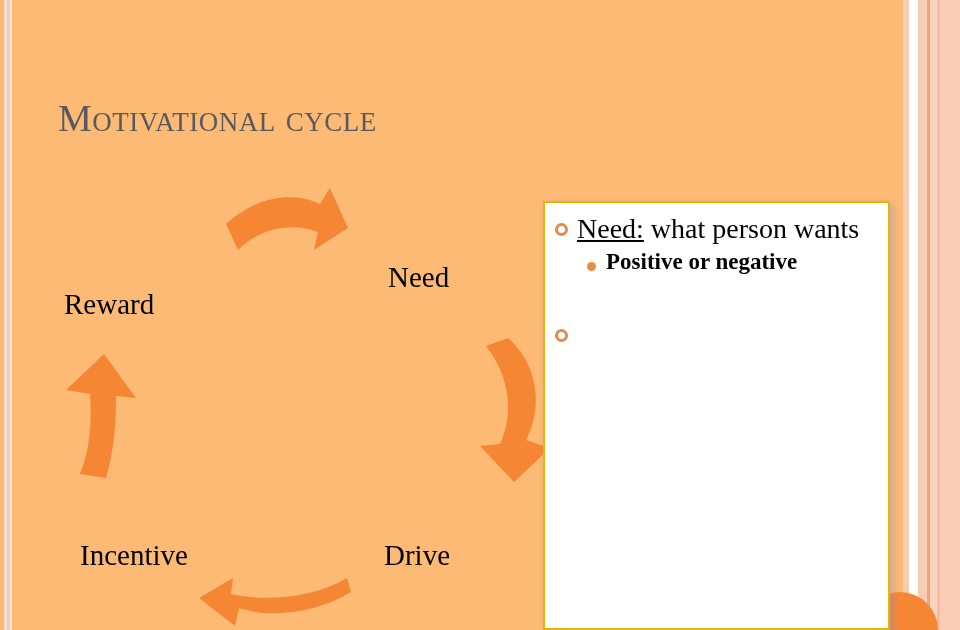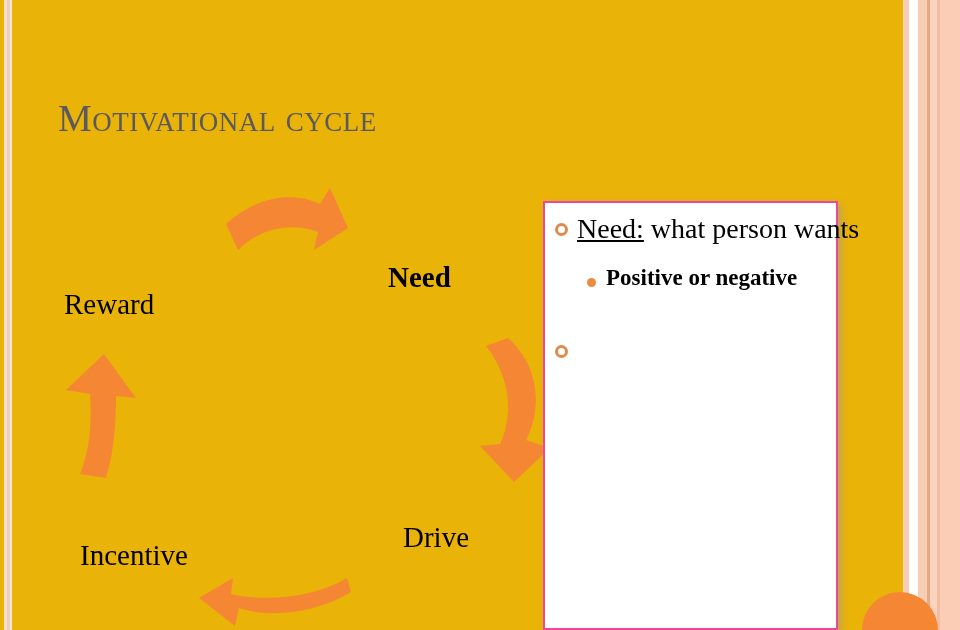--- a/index.html
+++ b/index.html
@@ -4,21 +4,21 @@
 <style>
   html, body {
     margin: 0;
     padding: 0;
     background: #ffffff;
   }
   #slide {
     position: relative;
     width: 960px;
     height: 630px;
-    background: #eab308;
+    background: #fdba74;
     overflow: hidden;
     font-family: "Liberation Serif", "DejaVu Serif", serif;
   }
 
   
   .stripe {
     position: absolute;
     top: 0;
     height: 630px;
   }
@@ -49,23 +49,23 @@
 
   
   .cycle-label {
     position: absolute;
     font-size: 29px;
     color: #000000;
     white-space: nowrap;
     font-family: "Liberation Serif", "DejaVu Serif", serif;
   }
   #label-reward    { left: 64px;  top: 240px; margin-top: 48px; }
-  #label-need      { left: 388px; top: 261px; font-weight: bold; }
+  #label-need      { left: 388px; top: 261px; }
   #label-incentive { left: 80px;  top: 539px; }
-  #label-drive     { left: 384px; top: 521px; margin-left: 19px; }
+  #label-drive     { left: 384px; top: 539px; }
 
   .arrow-svg { position: absolute; overflow: visible; }
   #arrow-top    { left: 218px; top: 188px; }
   #arrow-right  { left: 470px; top: 336px; }
   #arrow-bottom { left: 195px; top: 578px; }
   #arrow-left   { left: 58px;  top: 352px; }
 
   
   #corner-circle {
     position: absolute;
@@ -75,25 +75,25 @@
     height: 76px;
     border-radius: 50%;
     background: #f58634;
   }
 
   
   #textbox {
     position: absolute;
     left: 543px;
     top: 201px;
-    width: 295px;
+    width: 347px;
     height: 429px;
     box-sizing: border-box;
     background: #ffffff;
-    border: 2px solid #ec4899;
+    border: 2px solid #eab308;
     box-shadow: 3px 3px 7px rgba(120,140,220,0.40);
   }
   #bullet-list {
     position: absolute;
     left: 10px;
     top: 9px;
     width: 330px;
   }
   .bullet-row {
     display: flex;
@@ -120,21 +120,21 @@
     border-radius: 50%;
     background: #ef8b3f;
   }
   .bullet-text {
     font-size: 28px;
     line-height: 1.18;
     color: #000000;
     font-family: "Liberation Serif", "DejaVu Serif", serif;
   }
   .bullet-text .term { text-decoration: underline; }
-  .sub-row { margin-left: 32px; margin-top: 20px; text-align: right; }
+  .sub-row { margin-left: 32px; margin-top: 4px; text-align: right; }
   .sub-row .bullet-text {
     font-size: 23px;
     font-weight: bold;
     line-height: 1.1;
   }
   .spacer-row { height: 42px; }
 </style>
 </head>
 <body>
 

